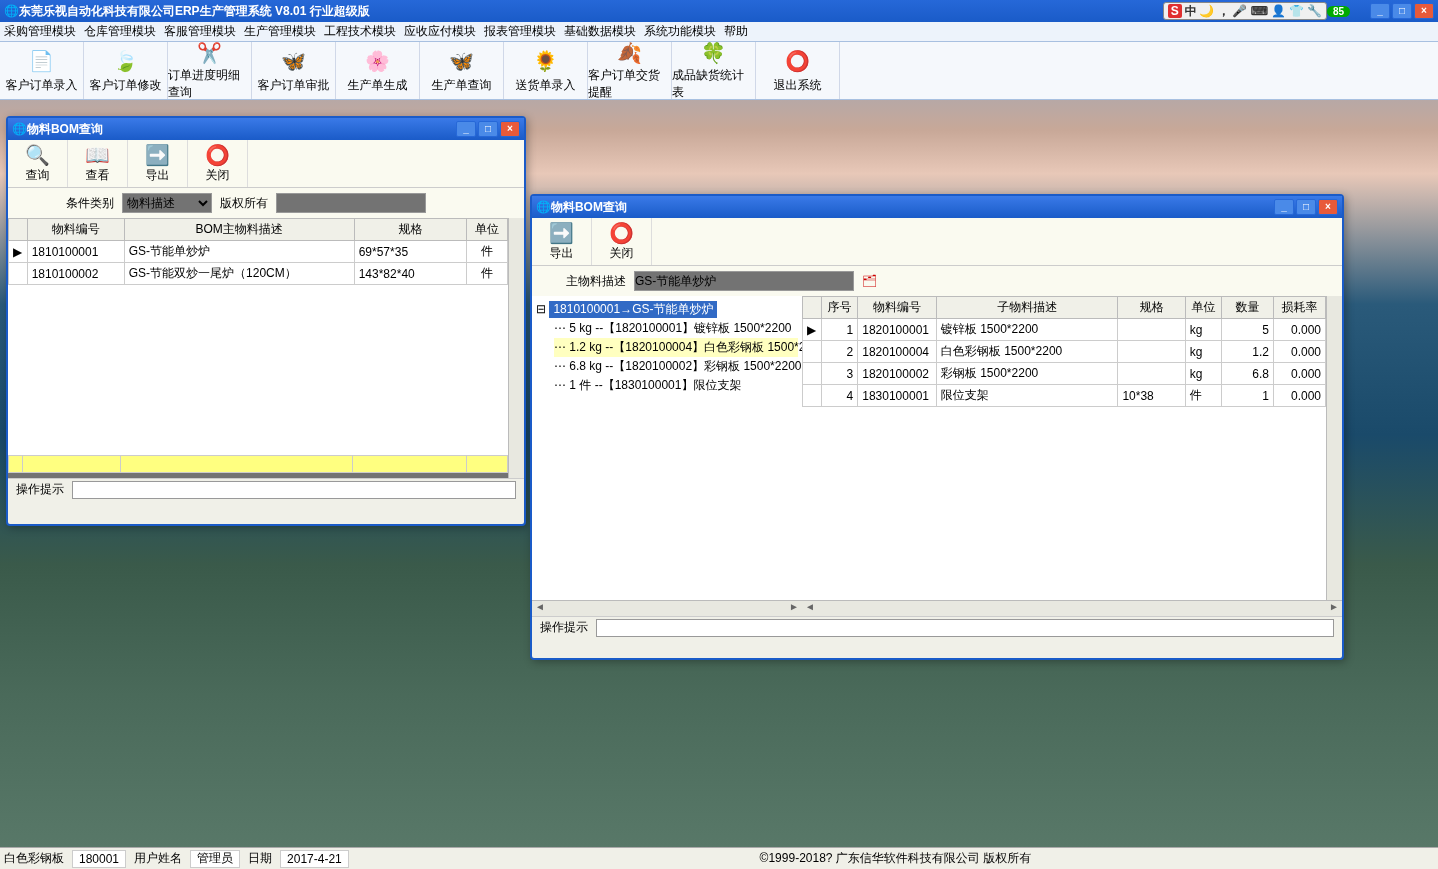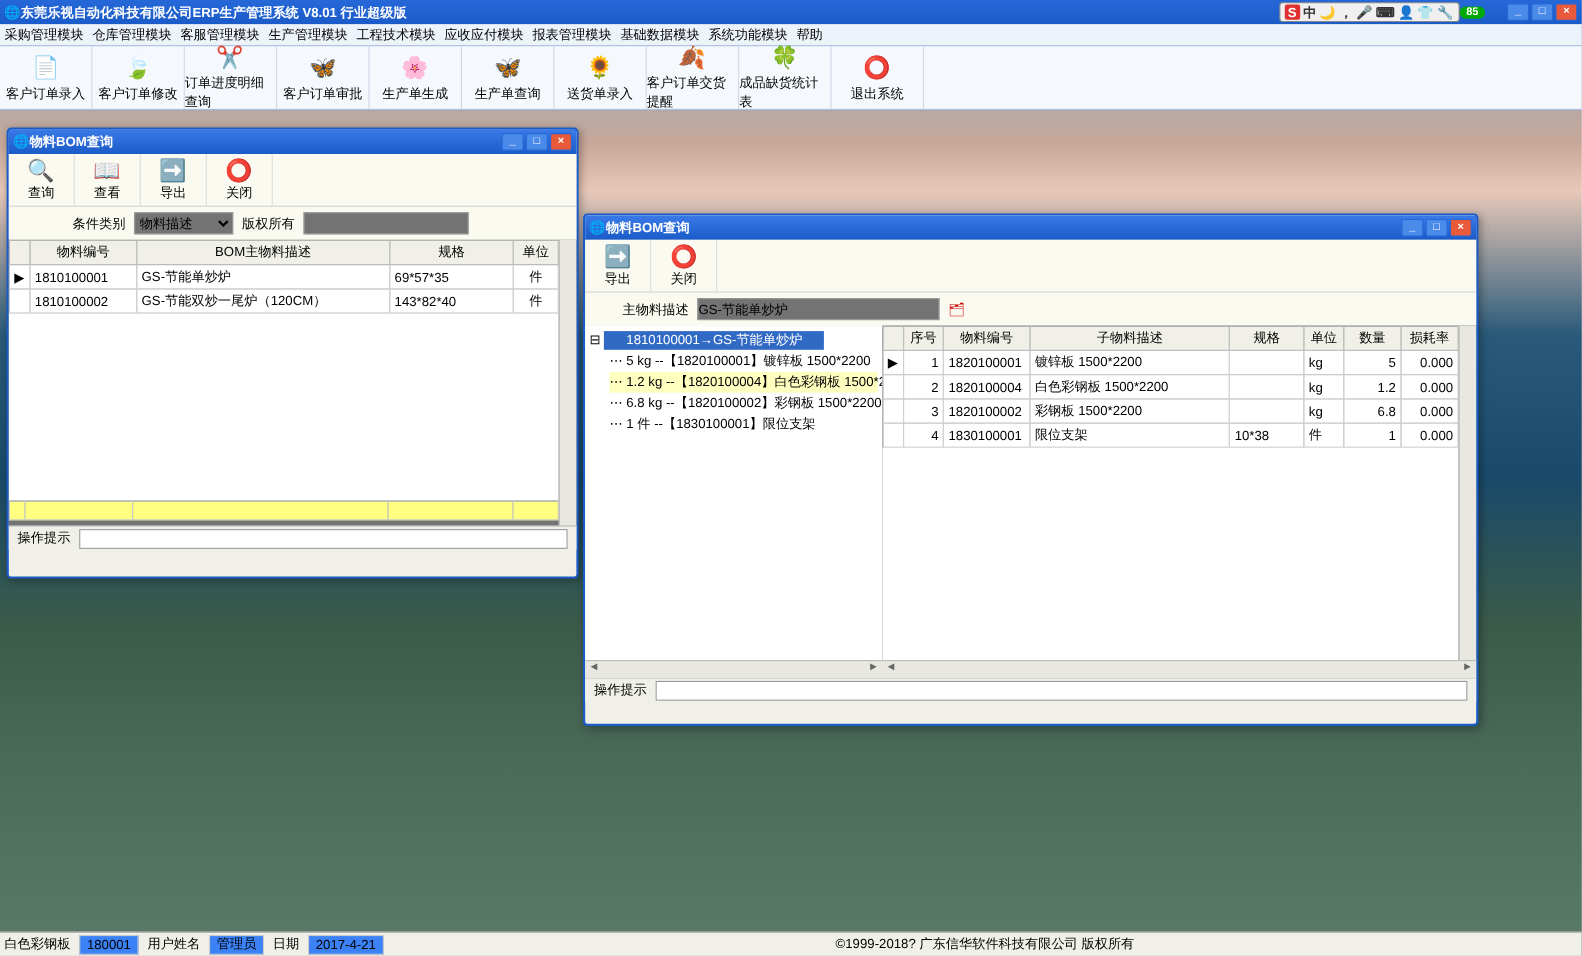--- a/index.html
+++ b/index.html
@@ -25,24 +25,24 @@
 .filterrow select,.filterrow input{font-size:12px;height:20px;border:1px solid #999;background:#737373}
 .grid{background:#737373;font-size:12px}
 .grid table{border-collapse:collapse;width:100%}
 .grid th{background:#f0f0e8;border:1px solid #bbb;padding:2px 4px;font-weight:normal;height:18px}
 .grid td{border:1px solid #ccc;padding:2px 4px;height:17px;background:#fff}
 .grid td.num{text-align:right}
 .grid .yellowrow td{background:#ffff80}
 .statusrow{height:22px;background:#f0f0e8;border-top:1px solid #ccc;display:flex;align-items:center;font-size:12px;padding:0 8px;gap:8px}
 .statusrow input{flex:1;height:18px;border:1px solid #999;background:#fff}
 .footer{position:absolute;bottom:0;left:0;right:0;height:22px;background:#f0f0e8;border-top:1px solid #aaa;display:flex;align-items:center;font-size:12px;padding:0 4px;gap:8px}
-.footer .fcell{border:1px solid #ccc;background:#3b82f6;padding:1px 6px;height:18px;display:flex;align-items:center}
+.footer .fcell{border:1px solid #ccc;background:#ffffff;padding:1px 6px;height:18px;display:flex;align-items:center}
 .tree{background:#fff;font-size:12px;padding:4px;overflow:hidden}
 .tree .tnode{white-space:nowrap;padding:1px 0}
-.tree .troot{background:#316ac5;color:#fff;display:inline-block;padding:0 20px}
+.tree .troot{background:#316ac5;color:#fff;display:inline-block;padding:0 4px}
 .tree .thilite{background:#ffffc0}
 .ime-bar{display:flex;align-items:center;gap:3px;background:#f0f0f0;border:1px solid #888;border-radius:3px;padding:1px 4px;color:#333;font-size:12px;height:18px}
 .ime-bar .s-badge{background:#e03030;color:#fff;font-weight:bold;padding:0 3px;border-radius:2px}
 .scrollh{height:16px;background:#e8e8e0;border-top:1px solid #bbb;position:relative}
 .scrollh::before{content:"◄";position:absolute;left:0;width:16px;text-align:center;font-size:10px;color:#666}
 .scrollh::after{content:"►";position:absolute;right:0;width:16px;text-align:center;font-size:10px;color:#666}
 .scrollv{width:16px;background:#e8e8e0;border-left:1px solid #bbb}
 </style>
 </head>
 <body>

